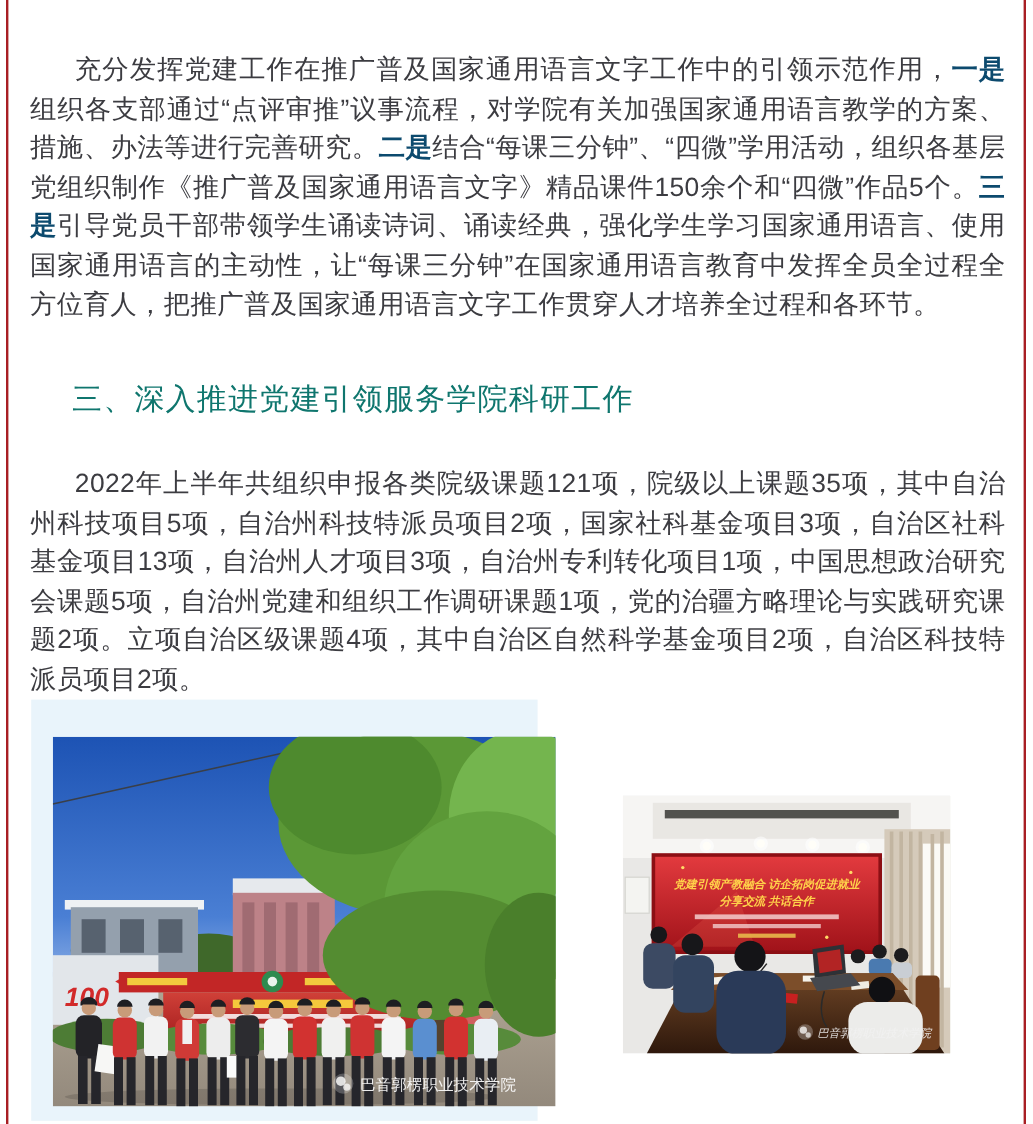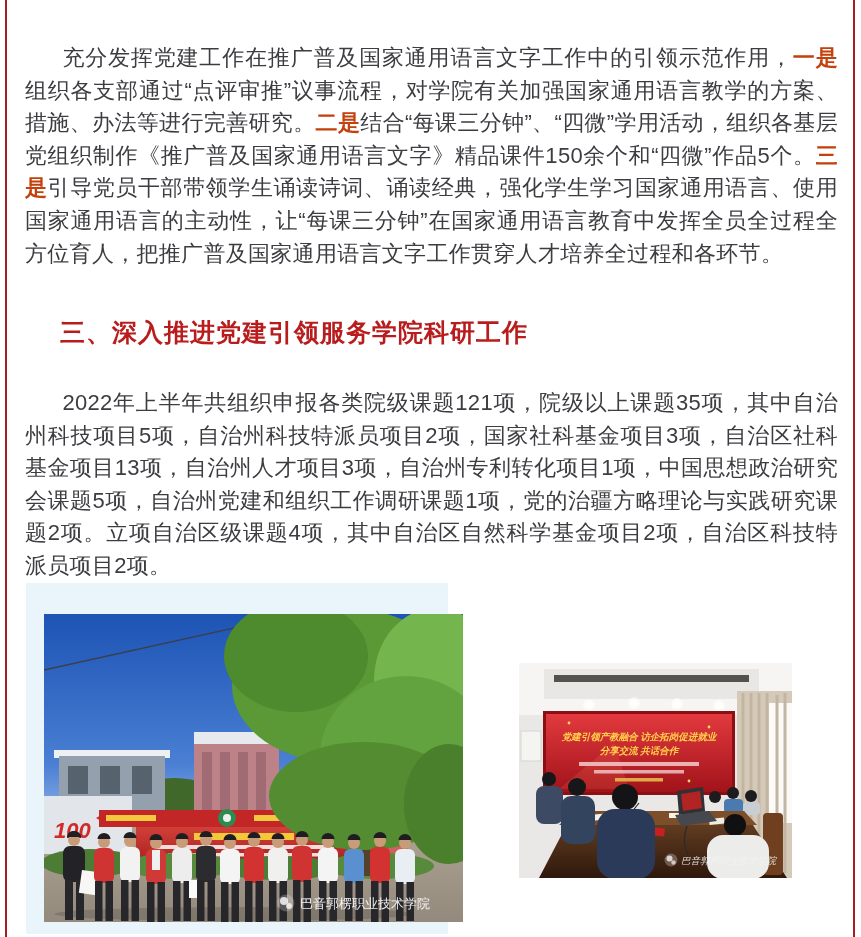--- a/index.html
+++ b/index.html
@@ -11,25 +11,25 @@
   .vline.left  { left:5px; }
   .vline.right { left:853px; }
 
   .body-text {
     position:absolute; left:25px; width:813px;
     font-size:22px; line-height:32.6px; color:#3c3c41;
     text-align:justify; text-indent:1.7em; letter-spacing:0.3px;
   }
   .p1 { top:20px; }
   .p2 { top:365px; }
-  .em-red { color:#c2410c; font-weight:bold; }
+  .em-red { color:#0c4a6e; font-weight:bold; }
 
   .heading {
     position:absolute; left:25px; top:295px; width:813px;
-    font-size:25px; font-weight:bold; color:#b91c1c;
+    font-size:25px; font-weight:normal; color:#0f766e;
     text-indent:35px; letter-spacing:1px;
   }
 
   .photo-card {
     position:absolute; left:26px; top:583px; width:422px; height:351px;
     background:#e9f4fb;
   }
   .photo-left  { position:absolute; left:44px;  top:614px; width:419px; height:293px; cursor:pointer; }
   .photo-right { position:absolute; left:519px; top:663px; width:273px; height:215px; cursor:pointer;font-style:italic; }
   .photo-left svg, .photo-right svg { display:block; }

